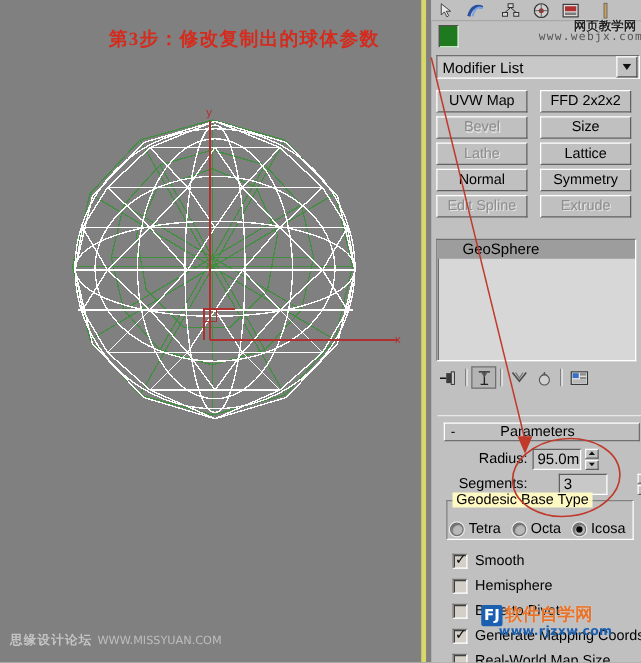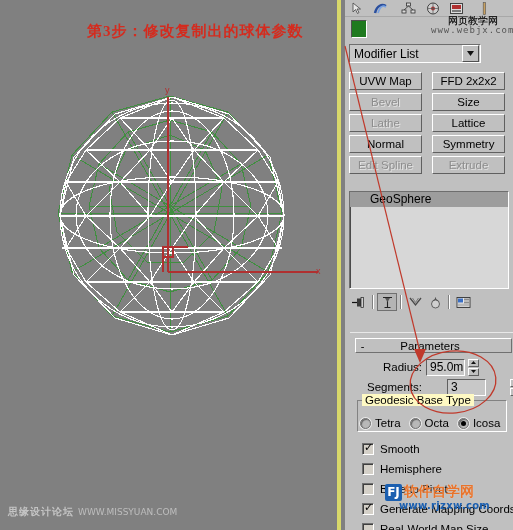--- a/index.html
+++ b/index.html
@@ -59,21 +59,21 @@
     white-space: nowrap;
     font-size: 10px;
     color: #b9b9b9;
     font-family: "DejaVu Sans", sans-serif;
   }
   #wm-bottom .cn { font-weight: bold; letter-spacing: 1px; color:#c4c4c4; }
   #wm-bottom .url { font-size: 9px; letter-spacing: 0px; margin-left: 4px; color:#bdbdbd; }
 
   #wm-top {
     position: absolute;
-    left: 448px; top: 14px;
+    left: 459px; top: 14px;
     font-size: 10px;
     font-weight: bold;
     color: #222;
     white-space: nowrap;
     font-family: "DejaVu Sans", sans-serif;
     text-shadow: 0 0 1px #fff;
     z-index: 40;
   }
   #wm-top2 {
     position: absolute;
@@ -163,21 +163,21 @@
   #color-swatch {
     width: 16px; height: 18px;
     margin-left: 2px;
     border: 1px solid #fff;
     border-top-color: #505050; border-left-color: #505050;
   }
 
   
   #modlist {
     position: absolute; left: 4px; top: 44px;
-    width: 132px; height: 19px;
+    width: 163px; height: 19px;
     background: #c8c8c8;
     border: 1px solid #ffffff;
     border-top-color: #6e6e6e; border-left-color: #6e6e6e;
     display: flex; align-items: center;
   }
   #modlist-label {
     flex: 1;
     font-size: 12px;
     color: #000;
     padding-left: 4px;

